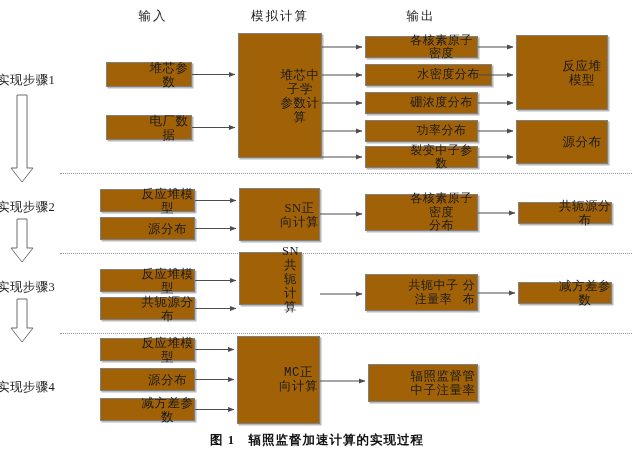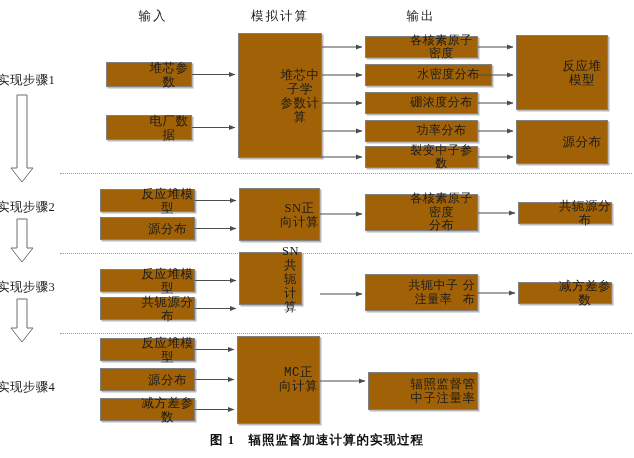--- a/index.html
+++ b/index.html
@@ -118,21 +118,21 @@
   </div>
   <div class="box" style="left:100px;top:368px;width:95px;height:23px;font-size:12.5px;">
     <span>源分布</span>
   </div>
   <div class="box" style="left:100px;top:398px;width:95px;height:23px;font-size:12.5px;">
     <span>减方差参数</span>
   </div>
   <div class="box" style="left:237px;top:336px;width:83px;height:88px;font-size:12.5px;font-family:Liberation Mono, monospace;">
     <span>MC正向计算</span>
   </div>
-  <div class="box" style="left:368px;top:372px;width:110px;height:38px;font-size:12.5px;flex-direction:column;">
+  <div class="box" style="left:368px;top:364px;width:110px;height:38px;font-size:12.5px;flex-direction:column;">
     <span>辐照监督管</span>
     <span>中子注量率</span>
   </div>
 
   <svg class="layer" viewBox="0 0 634 458">
     <defs>
       <marker id="ah" markerWidth="7" markerHeight="7" refX="6.2" refY="3" orient="auto" markerUnits="userSpaceOnUse">
         <path d="M0,0.4 L6.6,3 L0,5.6 z" fill="#4d4d4d"></path>
       </marker>
     </defs>

